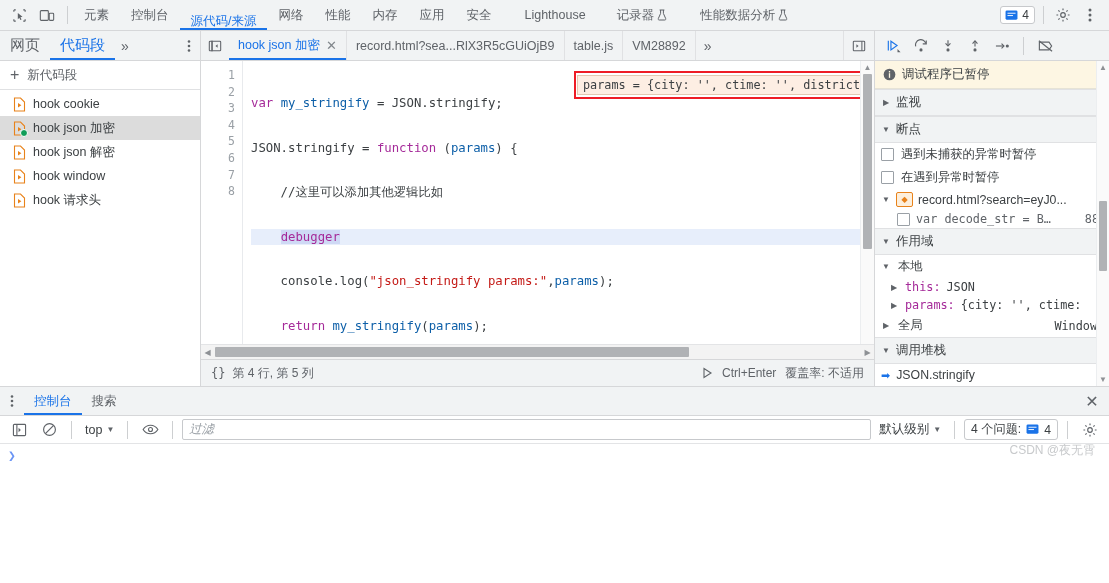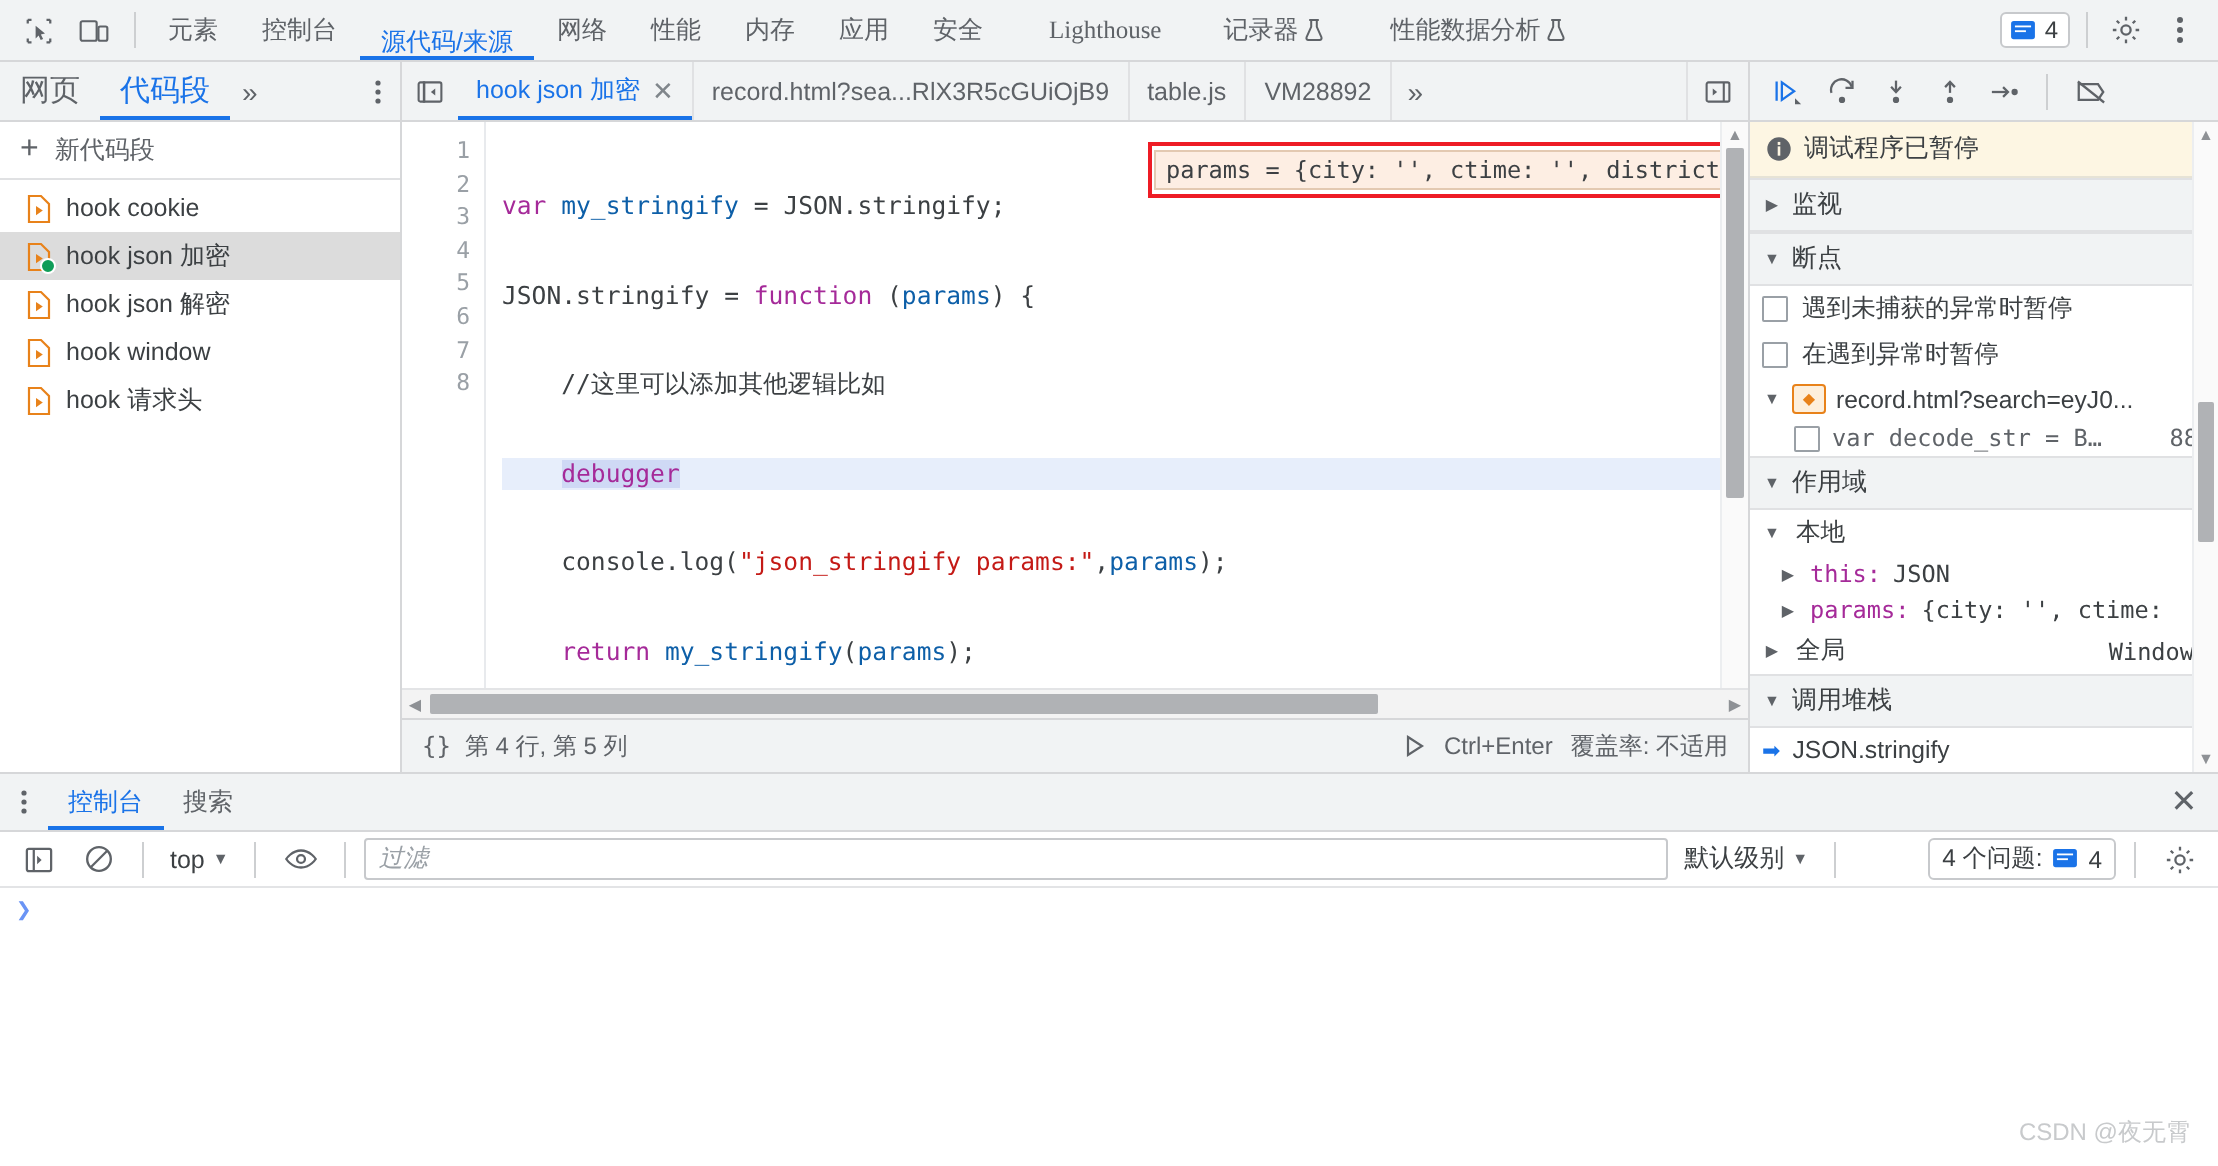--- a/index.html
+++ b/index.html
@@ -3,21 +3,21 @@
 <meta charset="utf-8">
 <style>
   html,body{margin:0;padding:0;}
   body{
     width:1109px;height:583px;overflow:hidden;
     background:#ffffff;
     font-family:"Liberation Sans","DejaVu Sans",sans-serif;
     font-size:12px;color:#5f6368;
     -webkit-font-smoothing:antialiased;
   }
-  .app{width:1109px;height:583px;position:relative;display:flex;flex-direction:column;}
+  .app{width:1109px;height:416px;position:relative;display:flex;flex-direction:column;}
 
   
   .maintabs{
     height:30px;min-height:30px;display:flex;align-items:stretch;
     background:#f1f3f4;border-bottom:1px solid #d6d7d9;
   }
   .mt-left{display:flex;align-items:center;padding-left:6px;gap:2px;}
   .icon-btn{
     width:26px;height:26px;display:flex;align-items:center;justify-content:center;
     color:#5f6368;cursor:pointer;border-radius:2px;
@@ -215,21 +215,21 @@
     border-bottom:1px solid #e3e4e6;background:#fff;
   }
   .ct-sel{display:flex;align-items:center;gap:4px;font-size:12.5px;color:#3c4043;cursor:pointer;padding:0 4px;}
   .caret{font-size:8px;color:#5f6368;}
   .filter-input{
     flex:1;height:19px;border:1px solid #c7c9cc;border-radius:2px;background:#fff;
     display:flex;align-items:center;padding:0 6px;font-size:12.3px;color:#9aa0a6;min-width:40px;font-style:italic;
   }
   .lvl-badge{
     display:flex;align-items:center;gap:5px;border:1px solid #c7c9cc;border-radius:3px;
-    padding:1px 6px;font-size:12.2px;color:#3c4043;cursor:pointer;background:#fff;margin-left:37px;
+    padding:1px 6px;font-size:12.2px;color:#3c4043;cursor:pointer;background:#fff;
   }
   .console-body{flex:1;position:relative;background:#fff;overflow:hidden;}
   .prompt{display:flex;align-items:center;gap:6px;padding:4px 8px;}
   .prompt-caret{color:#6a94f5;font-size:13px;font-family:"DejaVu Sans Mono","Liberation Mono",monospace;}
 
   .watermark{
     position:absolute;right:14px;bottom:8px;font-size:12px;color:#c8cacc;user-select:none;
   }
   svg{display:block;}
 </style>
@@ -272,21 +272,21 @@
         </div>
       <div class="mtab">
           <span>内存</span>
         </div>
       <div class="mtab">
           <span>应用</span>
         </div>
       <div class="mtab">
           <span>安全</span>
         </div>
-      <div class="mtab" style="padding-left:22px;font-family:Liberation Serif, serif;">
+      <div class="mtab" style="padding-left:22px;">
           <span>Lighthouse</span>
         </div>
       <div class="mtab" style="padding-left:20px;">
         <span>记录器</span>
         <span class="exp-flask">
           <svg width="10" height="12" viewBox="0 0 10 12" fill="none" stroke="#5f6368" stroke-width="1">
               <path d="M3.6 1v3.4L1.3 9.6c-.3.7.1 1.4.9 1.4h5.6c.8 0 1.2-.7.9-1.4L6.4 4.4V1M2.6 1h4.8"></path>
             </svg>
         </span>
       </div>

